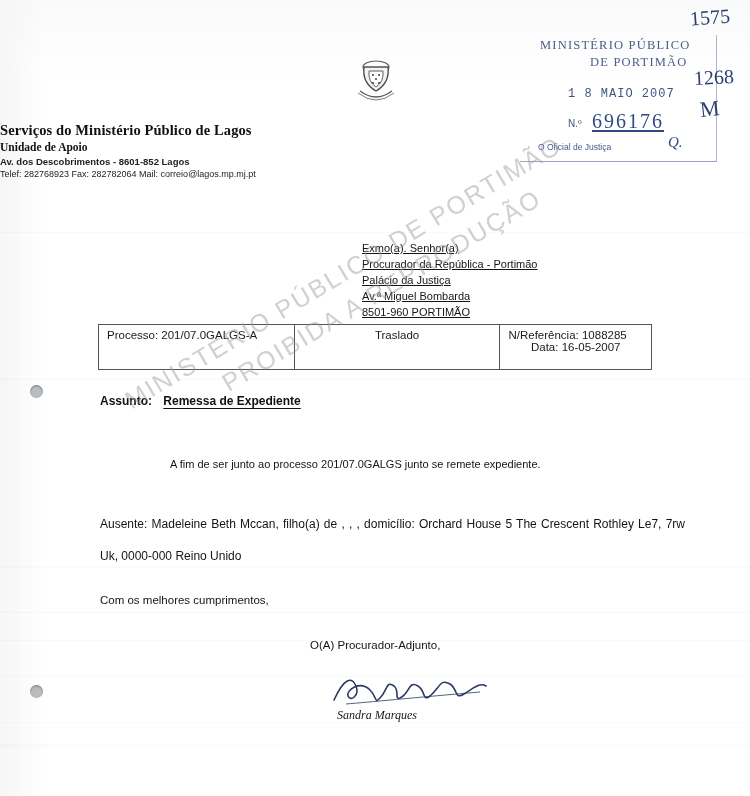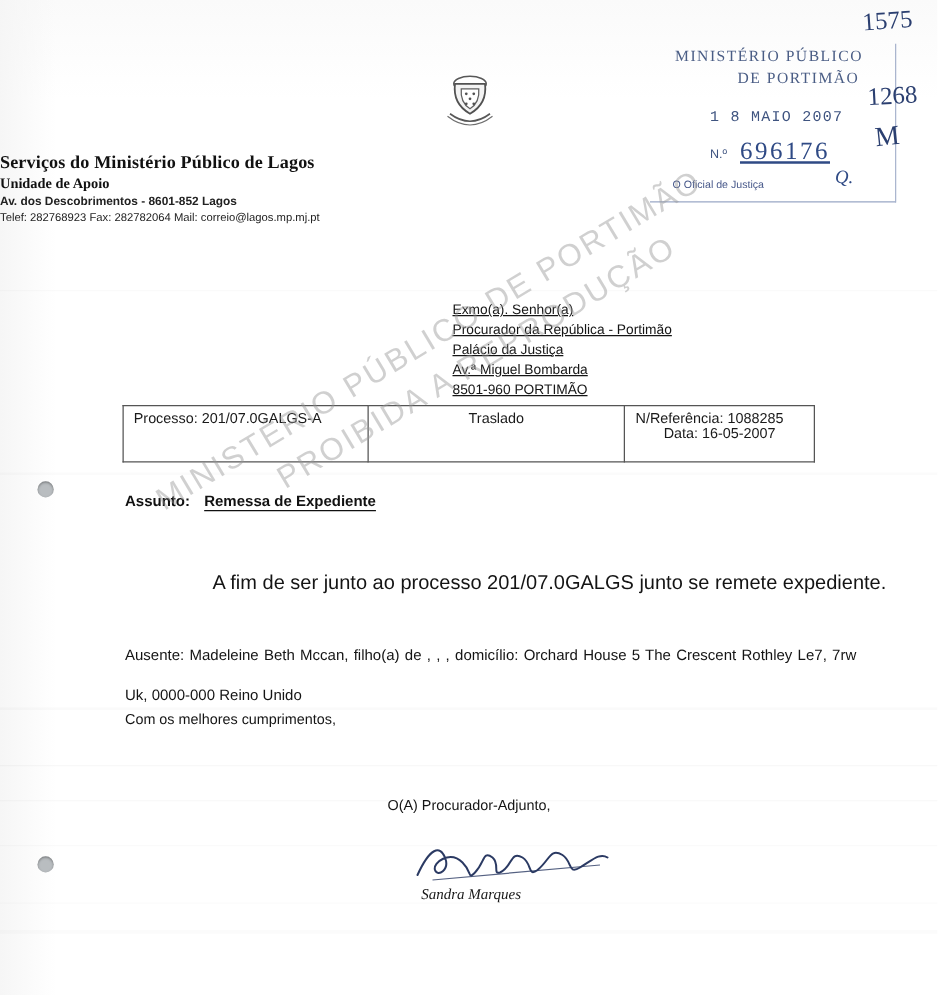--- a/index.html
+++ b/index.html
@@ -241,37 +241,37 @@
   .assunto-value {
     margin-left: 8px;
     text-decoration: underline;
     text-underline-offset: 3px;
   }
 
   .para-1 {
     position: absolute;
     left: 170px;
     top: 458px;
-    font-size: 16px;
+    font-size: 11px;
     color: #141414;
   }
   .para-2 {
     position: absolute;
     left: 100px;
     top: 508px;
     width: 585px;
     font-size: 12px;
     line-height: 32px;
     color: #141414;
     text-align: justify;
   }
   .para-3 {
     position: absolute;
     left: 100px;
-    top: 570px;
+    top: 594px;
     font-size: 11.5px;
     color: #141414;
   }
   .signer-role {
     position: absolute;
     left: 310px;
     top: 639px;
     font-size: 11.5px;
     color: #141414;
   }

